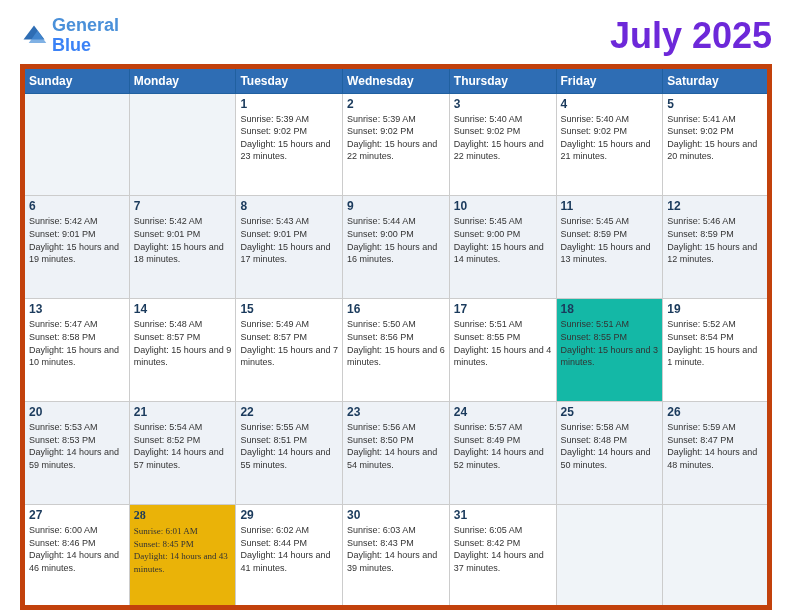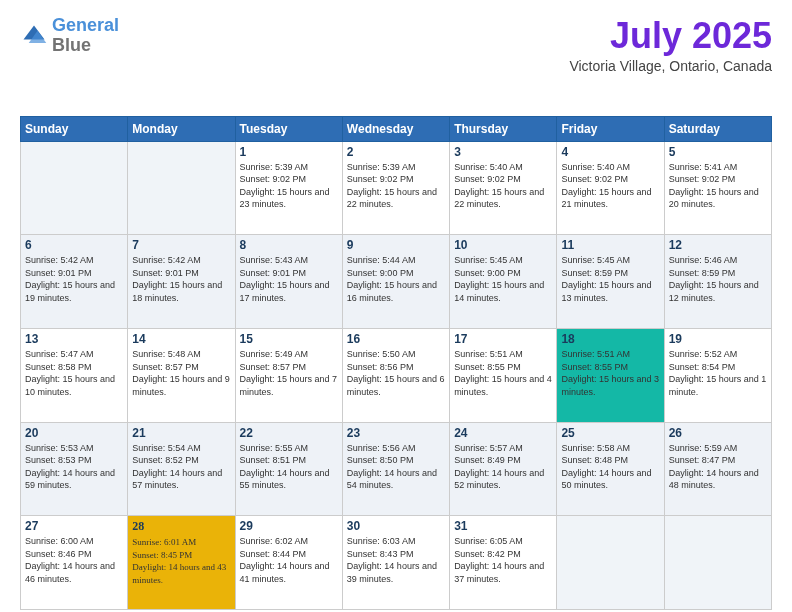--- a/index.html
+++ b/index.html
@@ -50,25 +50,24 @@
       color: #6d28d9;
       line-height: 1.1;
     }
     .subtitle {
       font-size: 14px;
       color: #444;
       margin-top: 2px;
     }
     .calendar {
       flex: 1;
-      border: 1px solid #c2410c;
+      border: 5px solid #c2410c;
       border-collapse: collapse;
       width: 100%;
       table-layout: fixed;
-      margin-top: 34px;
     }
     .calendar th {
       background: #2e6db4;
       color: #fff;
       font-size: 12px;
       font-weight: bold;
       padding: 5px 4px;
       text-align: left;
       border: 1px solid #2060a0;
     }
@@ -100,26 +99,25 @@
 
 <div class="page">
   <div class="header">
     <div class="logo">
       <svg class="logo-icon" viewBox="0 0 32 32">
         <polygon points="16,4 28,20 4,20" fill="#2e6db4"></polygon>
         <polygon points="20,10 30,24 10,24" fill="#4a90d9" opacity="0.7"></polygon>
       </svg>
       <div class="logo-text">
         <div><span>General</span></div>
-        <div style="color:#737373">Blue</div>
+        <div style="color:#3b82f6">Blue</div>
       </div>
     </div>
     <div class="title-section">
       <div class="main-title">July 2025</div>
-      <div class="subtitle">Victoria Village, Ontario, Canada</div>
     </div>
   </div>
 
   <table class="calendar">
     <thead>
       <tr>
         <th>Sunday</th>
         <th>Monday</th>
         <th>Tuesday</th>
         <th>Wednesday</th>

